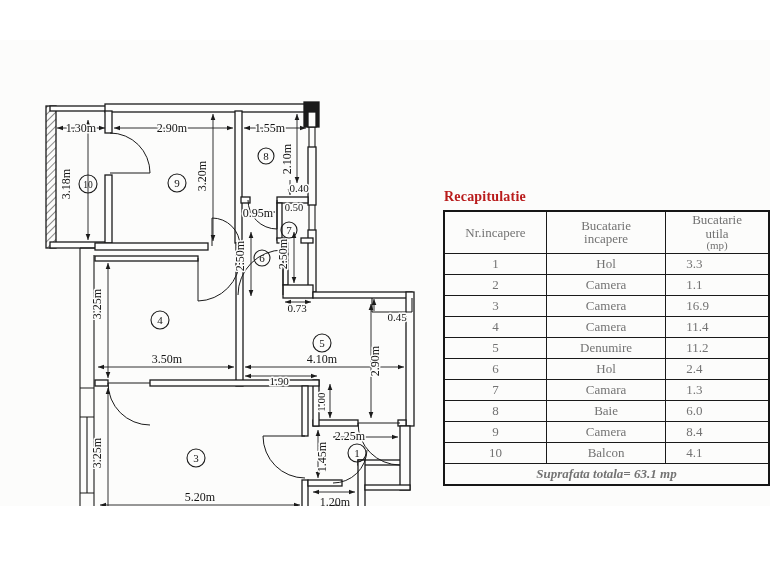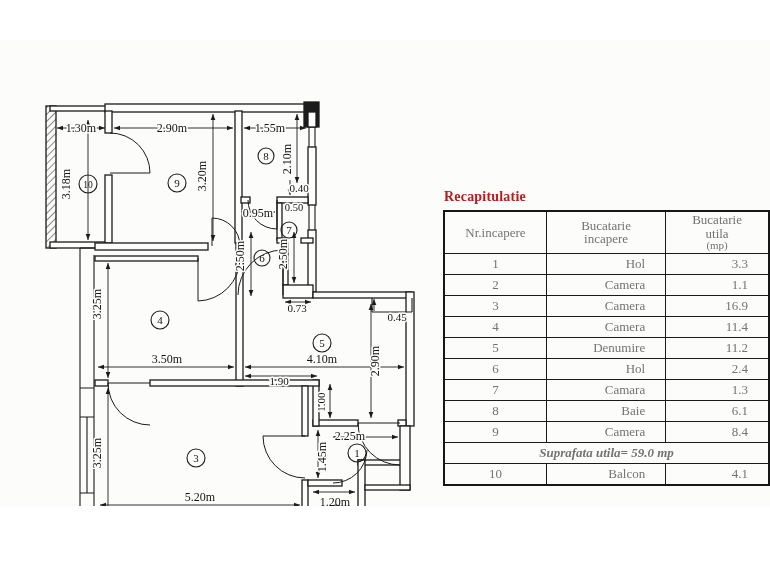--- a/index.html
+++ b/index.html
@@ -35,22 +35,22 @@
     background:#fcfcfb;
   }
   table.rtab td{
     border:1.7px solid #1a1a1a;
     font-size:13px;line-height:1.05;
     padding:1px 20px;height:18px;
     color:#737373;
   }
   td.hdr{height:37px;text-align:center;vertical-align:middle;font-size:13.5px;}
   td.cnum{width:62px;text-align:center;}
-  td.cname{width:118px;text-align:right;padding-left:7px;}
-  td.carea{width:80px;text-align:right;}
+  td.cname{width:118px;text-align:center;padding-left:7px;}
+  td.carea{width:80px;text-align:left;}
   td.span-row{
     text-align:center;font-style:italic;font-weight:700;
     font-size:13.5px;height:19px;
   }
   .hdr-sub{font-size:11px;}
 </style>
 </head>
 <body>
 <div class="page">
 
@@ -285,32 +285,32 @@
         <td class="carea">2.4</td>
       </tr>
       <tr>
         <td class="cnum">7</td>
         <td class="cname">Camara</td>
         <td class="carea">1.3</td>
       </tr>
       <tr>
         <td class="cnum">8</td>
         <td class="cname">Baie</td>
-        <td class="carea">6.1</td>
+        <td class="carea">6.0</td>
       </tr>
       <tr>
         <td class="cnum">9</td>
         <td class="cname">Camera</td>
         <td class="carea">8.4</td>
       </tr>
       <tr>
-        <td class="span-row" colspan="3">Suprafata utila= 59.0 mp</td>
-      </tr>
-      <tr>
         <td class="cnum">10</td>
         <td class="cname">Balcon</td>
         <td class="carea">4.1</td>
       </tr>
+      <tr>
+        <td class="span-row" colspan="3">Suprafata totala= 63.1 mp</td>
+      </tr>
     </tbody>
   </table>
 </div>
 
 </div>
 
 </body></html>

